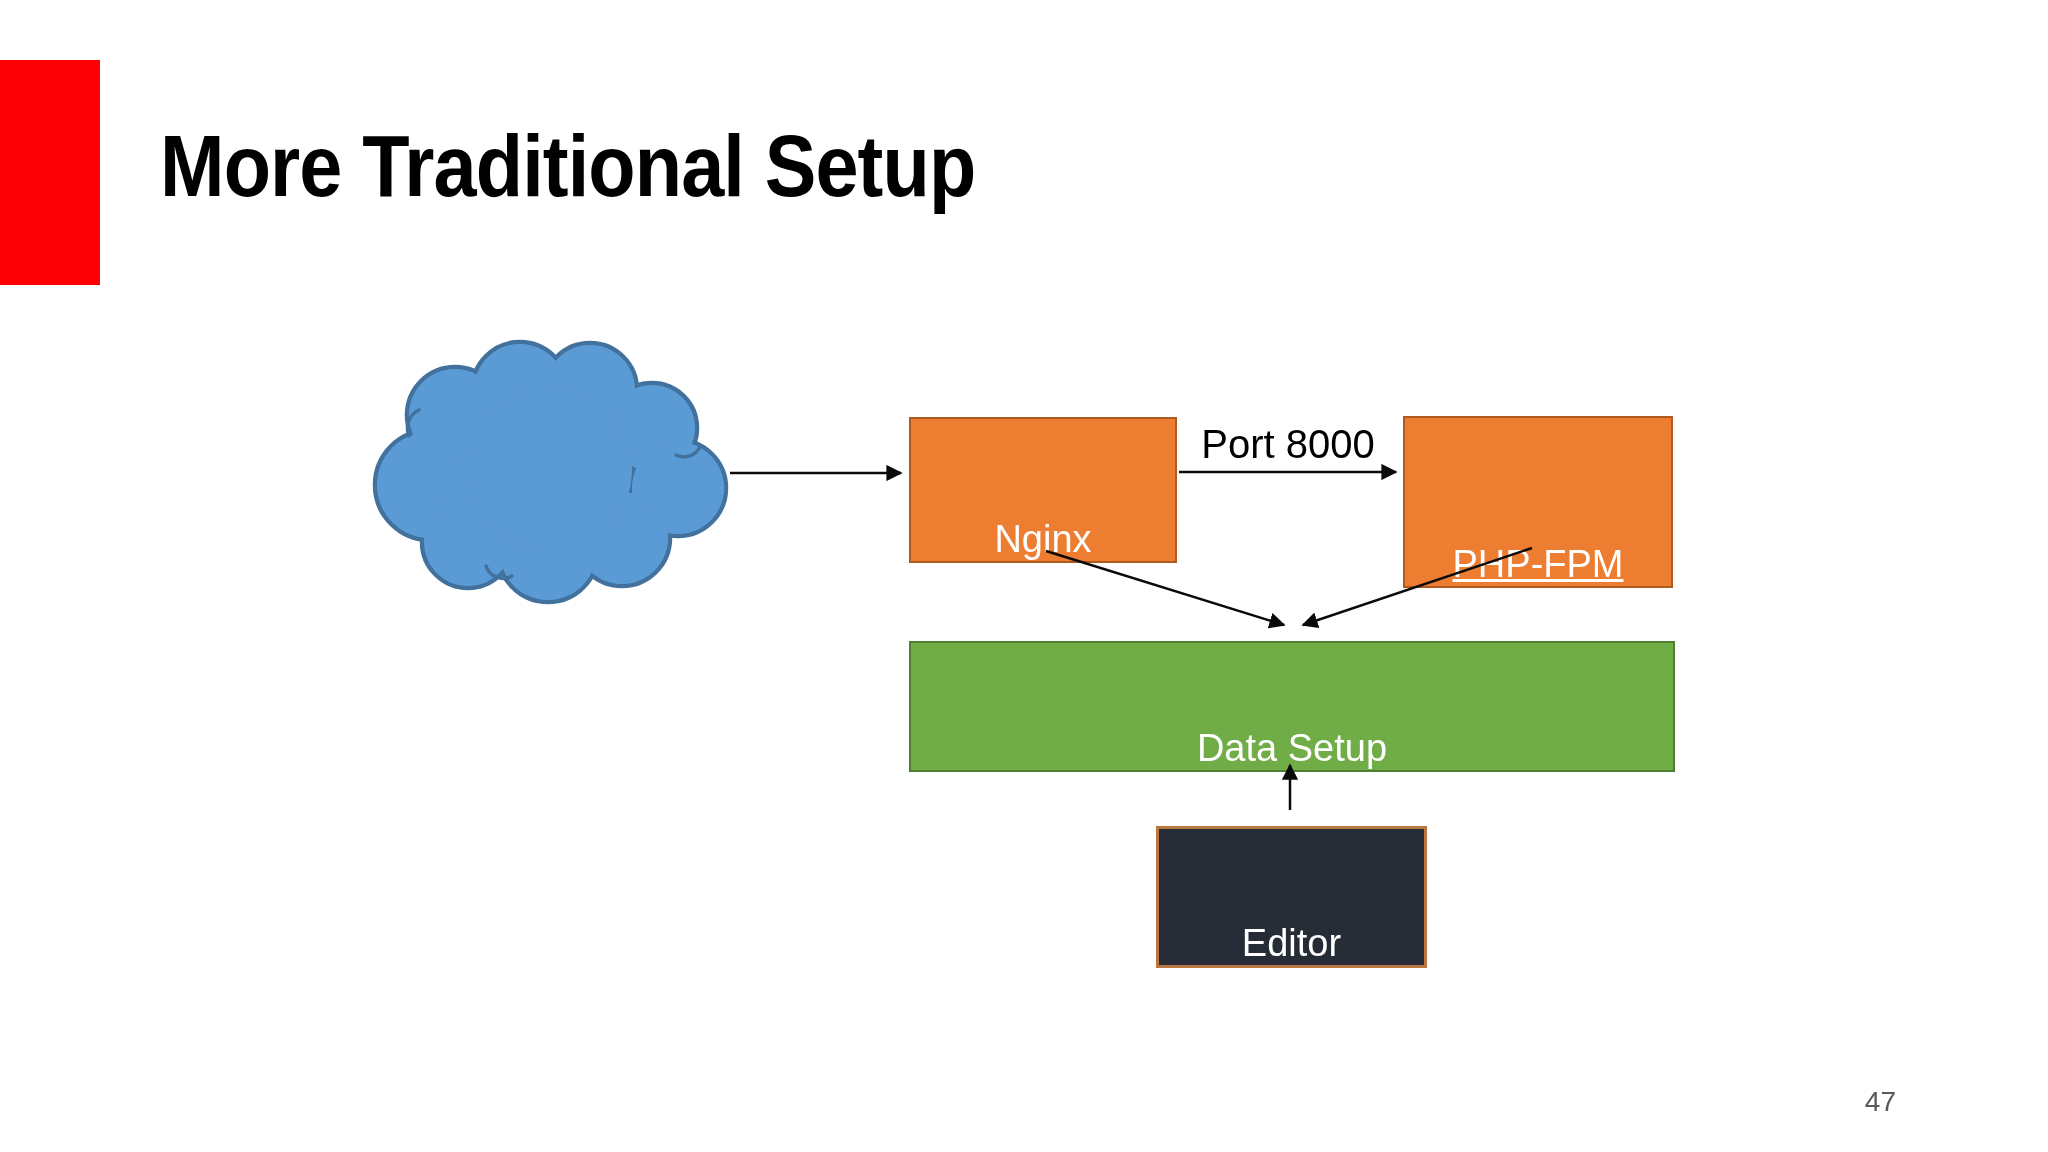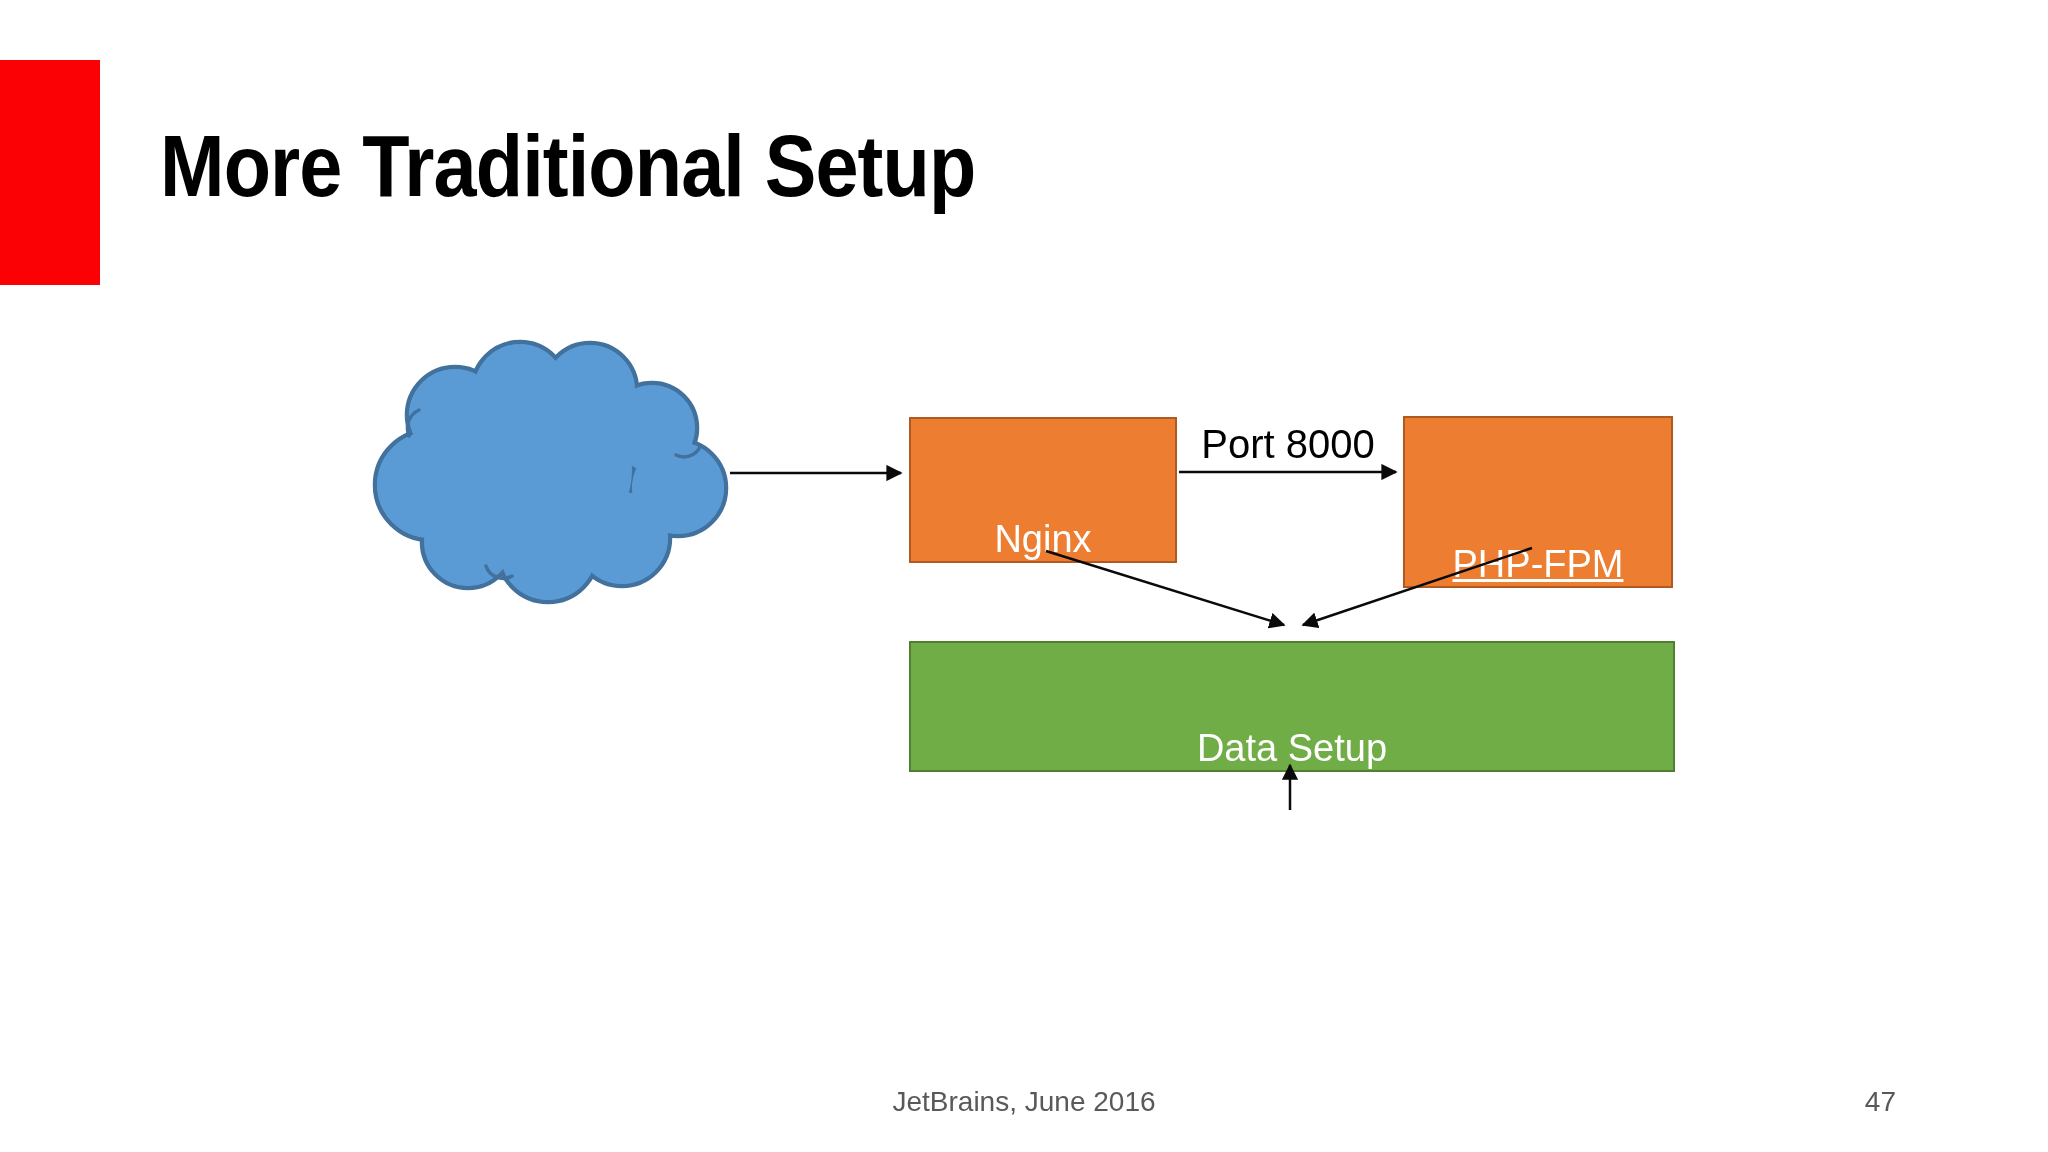--- a/index.html
+++ b/index.html
@@ -125,20 +125,23 @@
 
   <div class="node node-nginx">
     <span>Nginx</span>
   </div>
   <div class="node node-phpfpm">
     <span>PHP-FPM</span>
   </div>
   <div class="node node-datavolume">
     <span>Data Setup</span>
   </div>
+  <div class="node node-editor">
+    <span>Editor</span>
+  </div>
 
   <svg class="diagram-svg" viewBox="0 0 2048 1152" xmlns="http://www.w3.org/2000/svg">
     <defs>
       <marker id="arrowhead" viewBox="0 0 10 10" refX="9" refY="5" markerWidth="6.5" markerHeight="6.5" orient="auto-start-reverse">
         <path class="arrowhead-shape" d="M 0 0 L 10 5 L 0 10 z"></path>
       </marker>
     </defs>
 
     <g>
 
@@ -175,16 +178,15 @@
     <line class="arrow-line" x1="730" y1="473" x2="901" y2="473" marker-end="url(#arrowhead)"></line>
     <line class="arrow-line" x1="1179" y1="472" x2="1396" y2="472" marker-end="url(#arrowhead)"></line>
     <line class="arrow-line" x1="1046" y1="551" x2="1284" y2="625" marker-end="url(#arrowhead)"></line>
     <line class="arrow-line" x1="1532" y1="548" x2="1303" y2="625" marker-end="url(#arrowhead)"></line>
     <line class="arrow-line" x1="1290" y1="810" x2="1290" y2="765" marker-end="url(#arrowhead)"></line>
   </svg>
 
 
   <div class="port-label">Port 8000</div>
 
-  <div class="footer-credit">JetBrains, June 2016</div>
   <div class="page-number">47</div>
 
 </div>
 
 </body></html>

